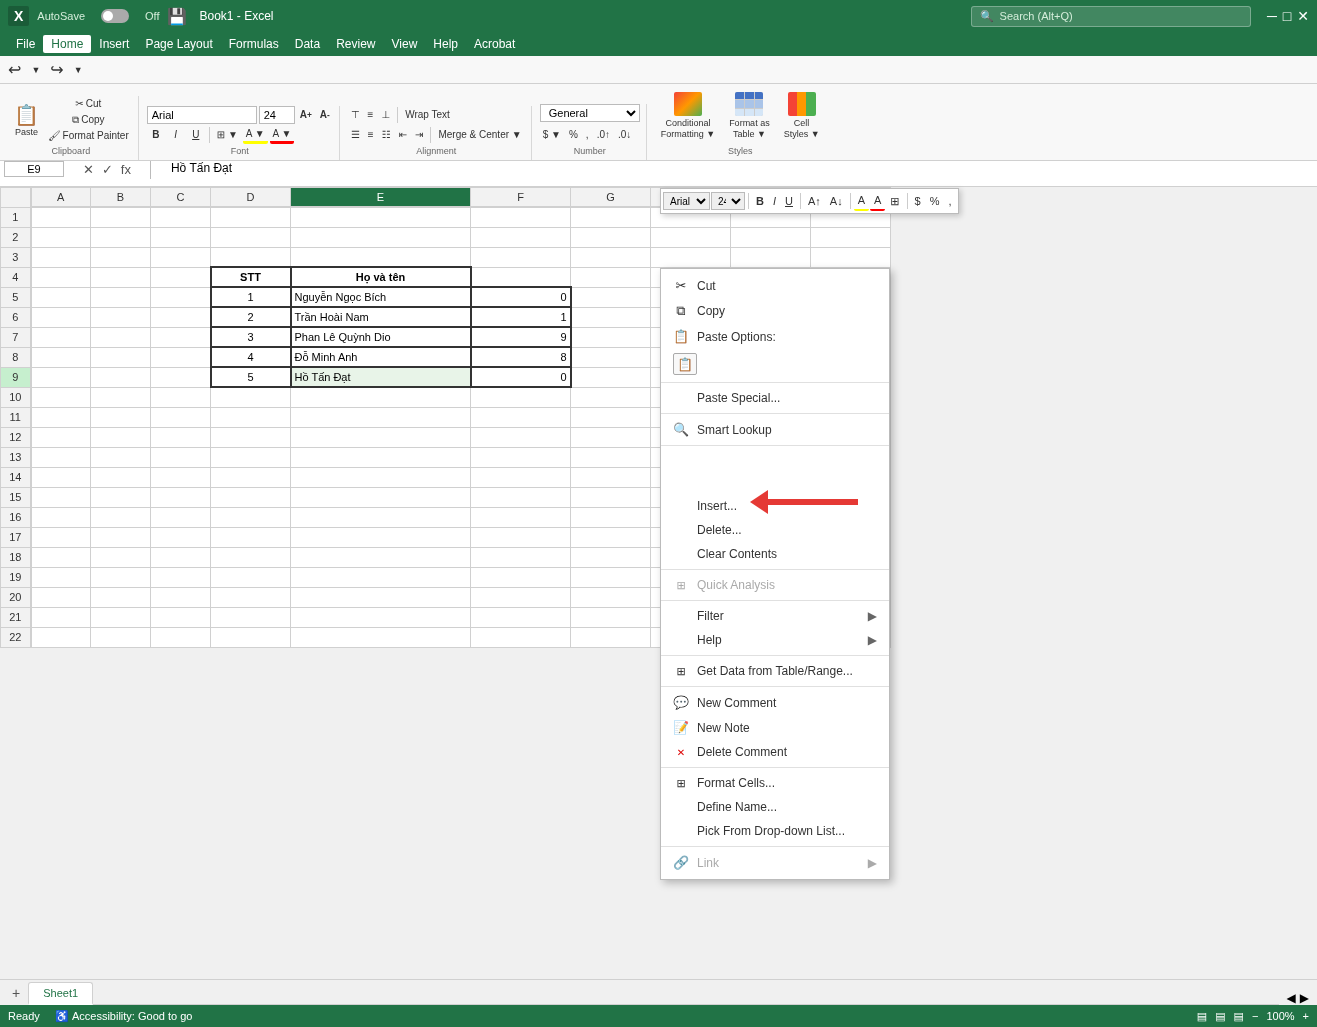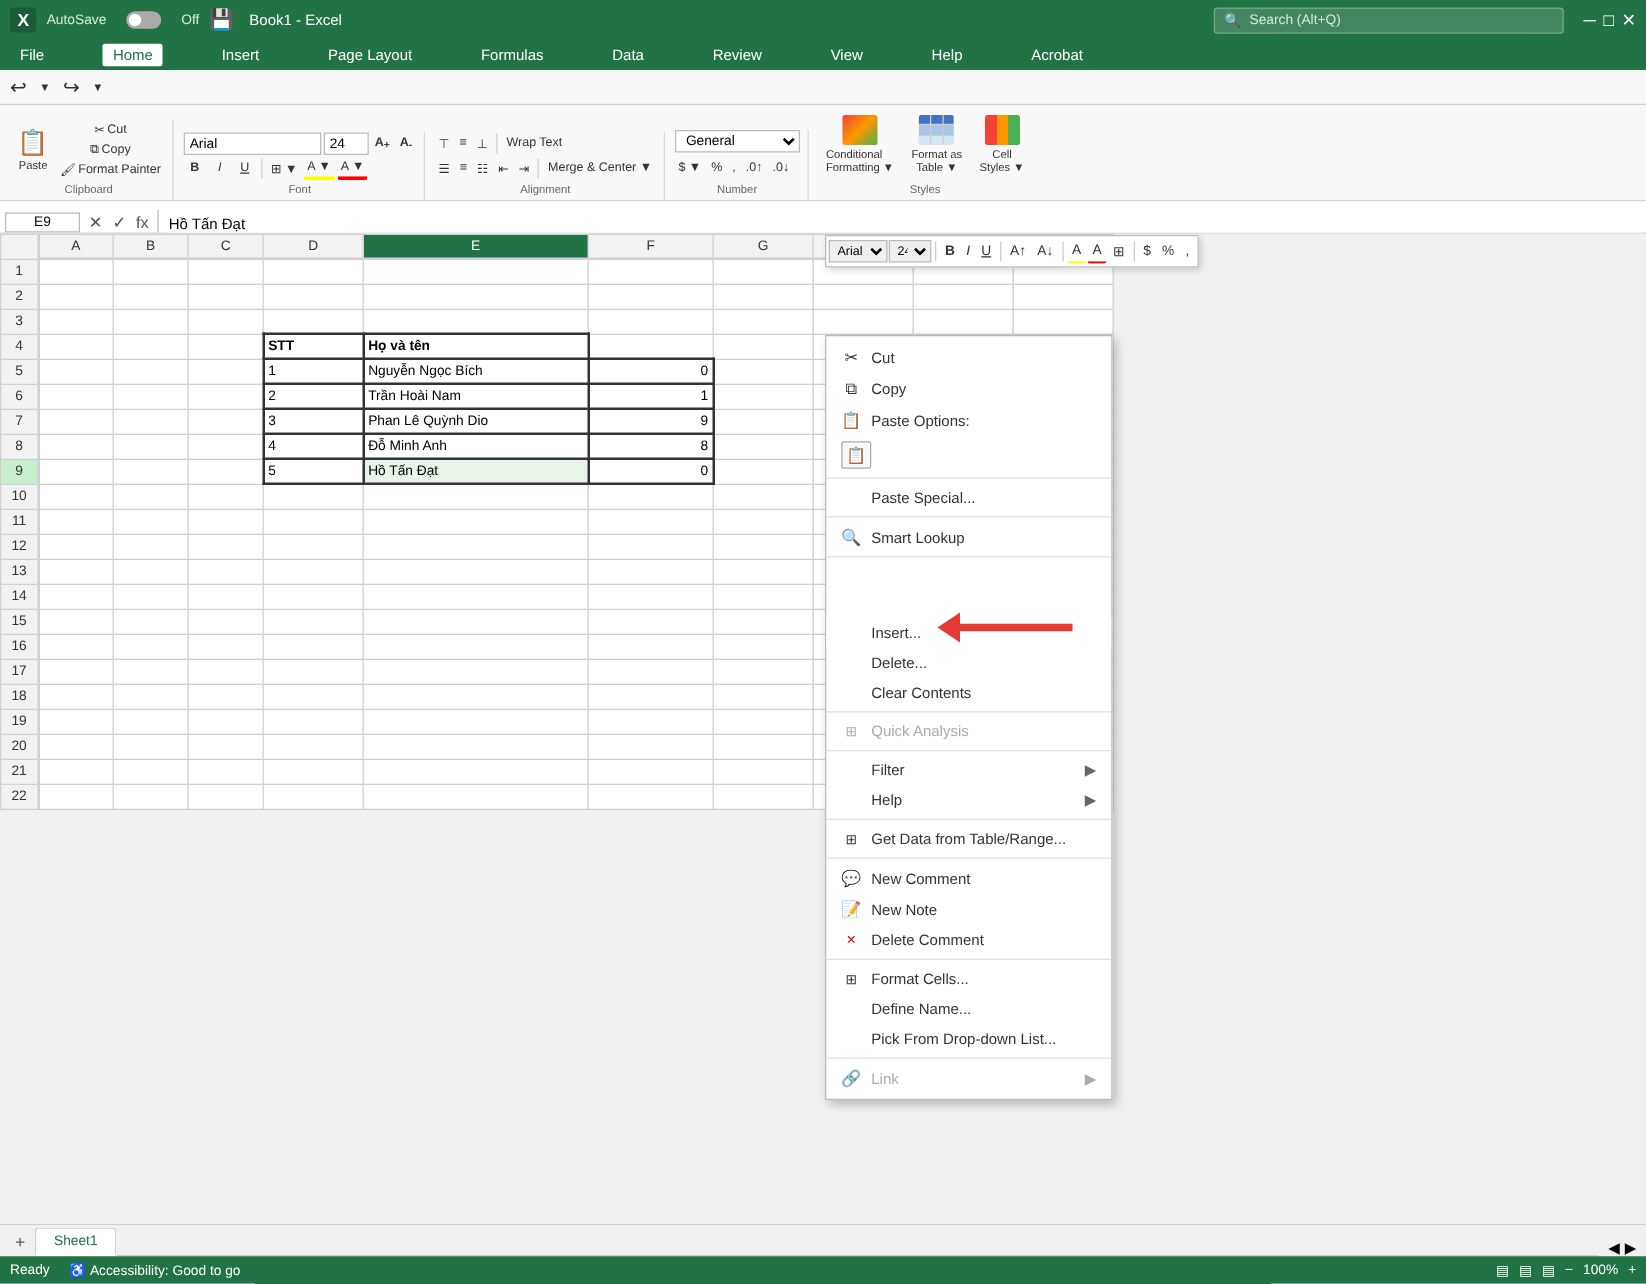--- a/index.html
+++ b/index.html
@@ -60,21 +60,20 @@
       gap: 6px;
     }
 
     
     .menubar {
       background: #217346;
       display: flex;
       align-items: center;
       padding: 0 8px;
       height: 24px;
-      gap: 39px;
     }
     .menubar-item {
       color: white;
       font-size: 12px;
       padding: 2px 8px;
       cursor: pointer;
       border-radius: 2px;
     }
     .menubar-item.active { background: white; color: #217346; }
 
@@ -226,24 +225,24 @@
       border-radius: 2px;
       background: linear-gradient(to right, #f44336 33%, #ff9800 33% 66%, #4caf50 66%);
       margin-bottom: 2px;
     }
 
     
     .formulabar {
       background: white;
       border-bottom: 1px solid #d0d0d0;
       display: flex;
-      align-items: flex-end;
+      align-items: flex-start;
       height: 26px;
       padding: 0 4px;
-      gap: 4px;
+      gap: 16px;
     }
     .cell-ref-box {
       border: 1px solid #bbb;
       padding: 1px 6px;
       font-size: 11px;
       width: 60px;
       text-align: center;
     }
     .formula-btns {
       display: flex;
@@ -311,21 +310,21 @@
     }
     table.sheet td.data-cell {
       background: white;
     }
     table.sheet td.selected-cell {
       background: #e8f4e8;
       border: 2px solid #217346;
     }
     .cell-bold { font-weight: bold; }
     .cell-large { font-size: 14px; }
-    .cell-center { }
+    .cell-center { text-align: center; }
     .cell-border-box {
       border: 2px solid #333 !important;
     }
 
     
     .context-menu {
       position: fixed;
       background: white;
       border: 1px solid #bbb;
       box-shadow: 3px 3px 8px rgba(0,0,0,0.25);
@@ -657,21 +656,21 @@
           </div>
         </div>
       </div>
       <div class="ribbon-group-label">Number</div>
     </div>
 
     <div class="ribbon-group">
       <div class="ribbon-group-content">
         <div class="cond-format-btn">
           <div class="cond-format-icon"></div>
-          <span style="line-height:1.2;">Conditional<br>Formatting ▼</span>
+          <span style="text-align:center; line-height:1.2;">Conditional<br>Formatting ▼</span>
         </div>
         <div class="cond-format-btn">
           <div class="format-table-icon">
             <div></div>
               <div></div>
               <div></div>
             <div style="background:#aac4e8"></div>
               <div style="background:#aac4e8"></div>
               <div style="background:#aac4e8"></div>
             <div style="background:#d5e6f7"></div>

